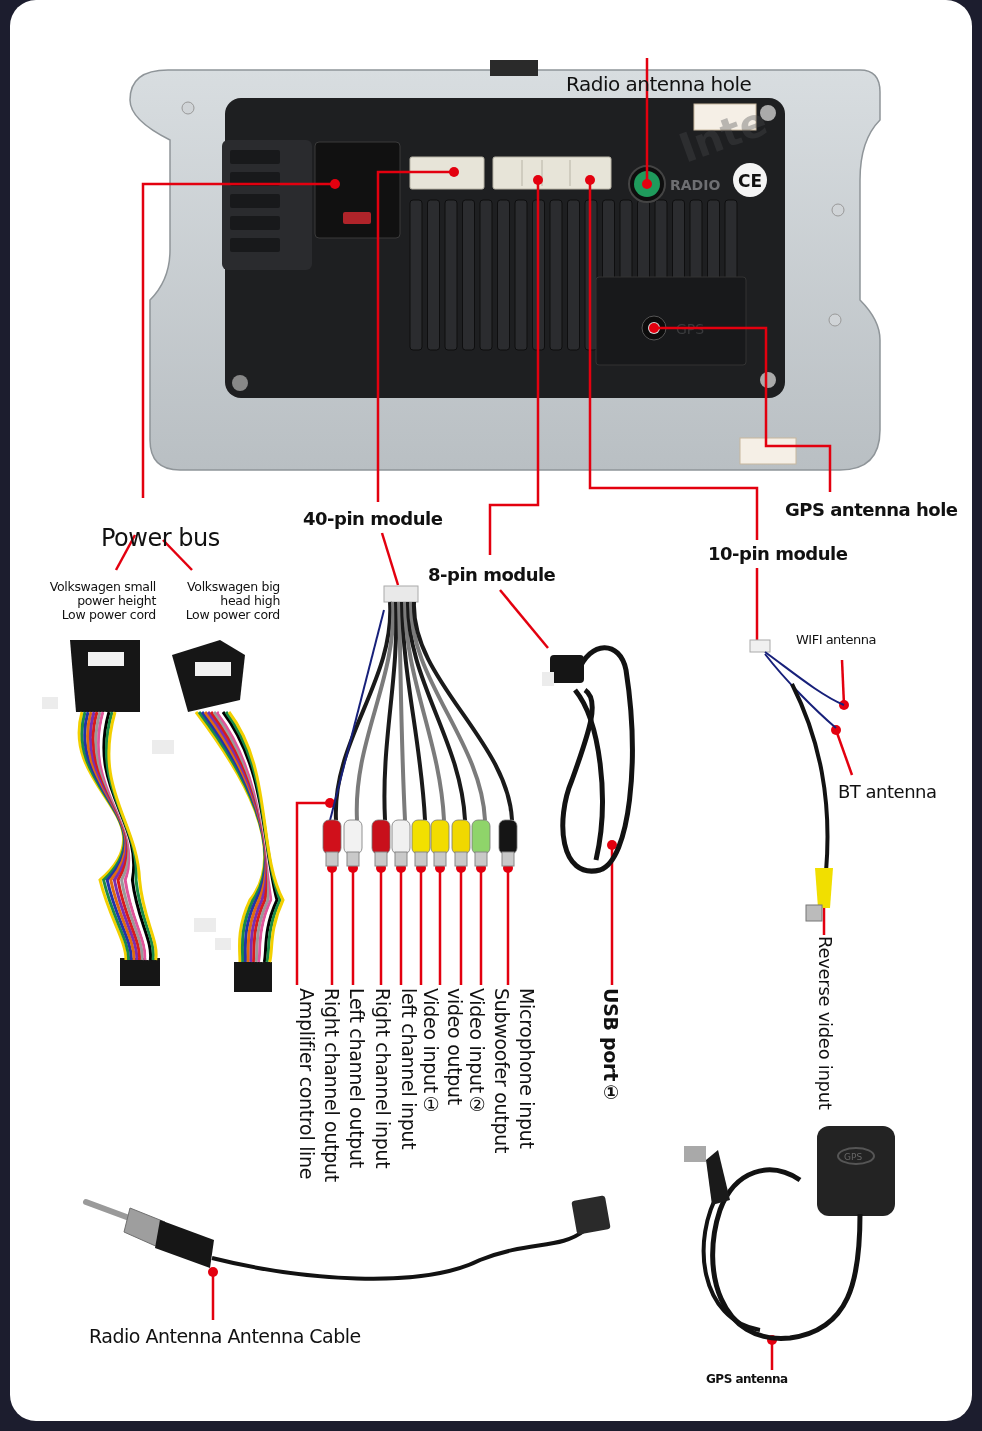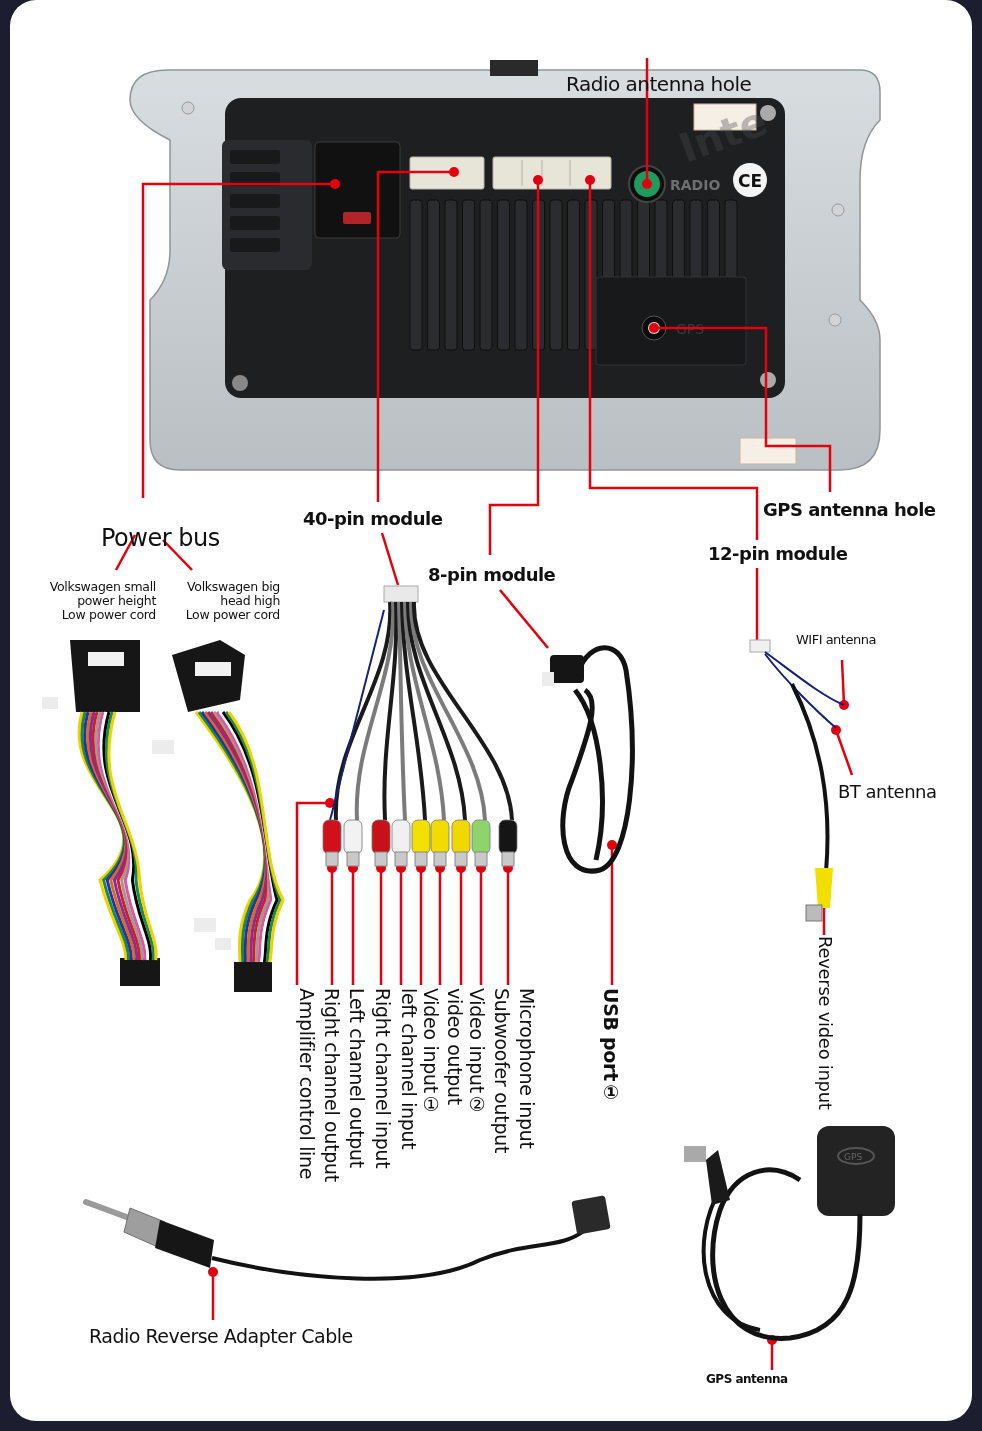--- a/index.html
+++ b/index.html
@@ -262,22 +262,22 @@
       <path d="M860,1214 C860,1280 850,1330 790,1338 C720,1345 700,1270 720,1210 C735,1170 770,1160 800,1180" fill="none" stroke="#121212" stroke-width="5"></path>
       <path d="M720,1190 C690,1240 700,1320 760,1330" fill="none" stroke="#121212" stroke-width="4"></path>
       <path d="M706,1160 L718,1150 L730,1200 L712,1205 Z" fill="#1a1a1a"></path>
       <rect x="684" y="1146" width="22" height="16" fill="#a9a9a9"></rect>
     </g>
   </svg>
 
   <div class="lbl" style="left:556px;top:33px;font-size:20px;margin-top:39px;">Radio antenna hole</div>
   <div class="lbl" style="left:91px;top:504px;font-size:24px;margin-top:20px;">Power bus</div>
   <div class="lbl bold" style="left:293px;top:508px;font-size:18px;">40-pin module</div>
-  <div class="lbl bold" style="left:753px;top:499px;font-size:18px;text-align:right;">GPS antenna hole</div>
-  <div class="lbl bold" style="left:698px;top:543px;font-size:18px;">12-pin module</div>
+  <div class="lbl bold" style="left:775px;top:499px;font-size:18px;text-align:right;">GPS antenna hole</div>
+  <div class="lbl bold" style="left:698px;top:543px;font-size:18px;">10-pin module</div>
   <div class="lbl bold" style="left:418px;top:564px;font-size:18px;">8-pin module</div>
 
   <div class="lbl sm" style="left:34px;top:580px;width:112px;">
     <div>Volkswagen small</div>
     <div>power height</div>
     <div>Low power cord</div>
   </div>
   <div class="lbl sm" style="left:160px;top:580px;width:110px;">
     <div>Volkswagen big</div>
     <div>head high</div>
@@ -296,15 +296,15 @@
       <div class="vert" style="left: 410px; top: 988px;">Video input①</div>
       <div class="vert" style="left: 434px; top: 988px;">video output</div>
       <div class="vert" style="left: 456px; top: 988px;">Video input②</div>
       <div class="vert" style="left: 481px; top: 988px;">Subwoofer output</div>
       <div class="vert" style="left: 506px; top: 988px;">Microphone input</div>
     </div>
 
   <div class="vert bold" style="left:590px;top:988px;font-size:19px;">USB port①</div>
   <div class="vert" style="left:805px;top:936px;font-size:18px;">Reverse video input</div>
 
-  <div class="lbl" style="left:79px;top:1325px;font-size:19px;">Radio Reverse Adapter Cable</div>
+  <div class="lbl" style="left:79px;top:1325px;font-size:19px;">Radio Antenna Antenna Cable</div>
   <div class="lbl bold" style="left:696px;top:1372px;font-size:12px;">GPS antenna</div>
 </div>
 
 </body></html>

